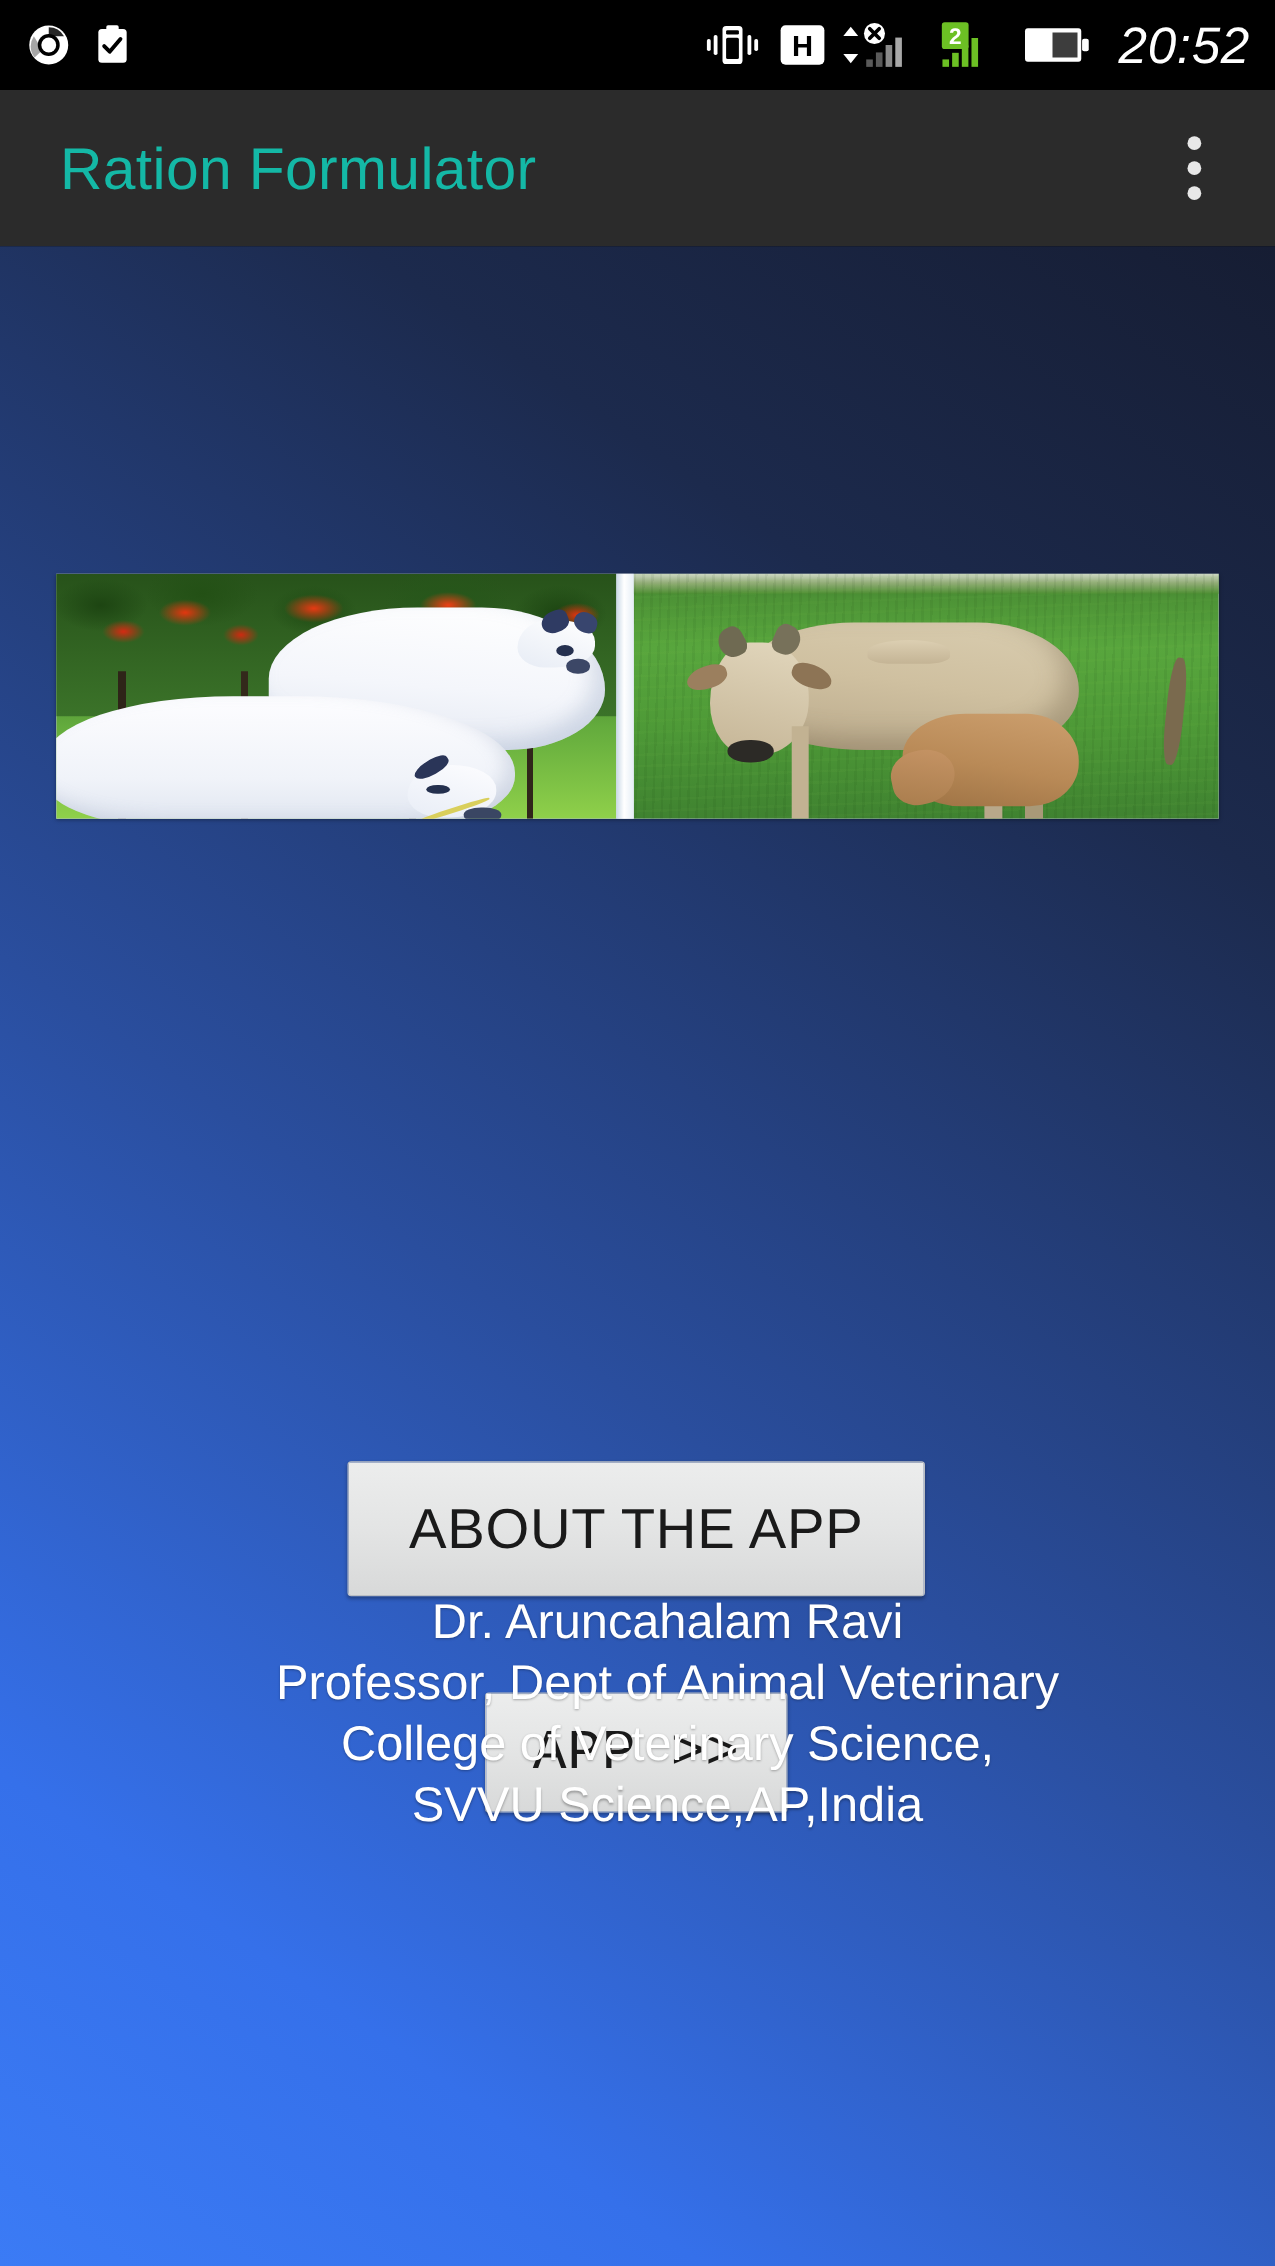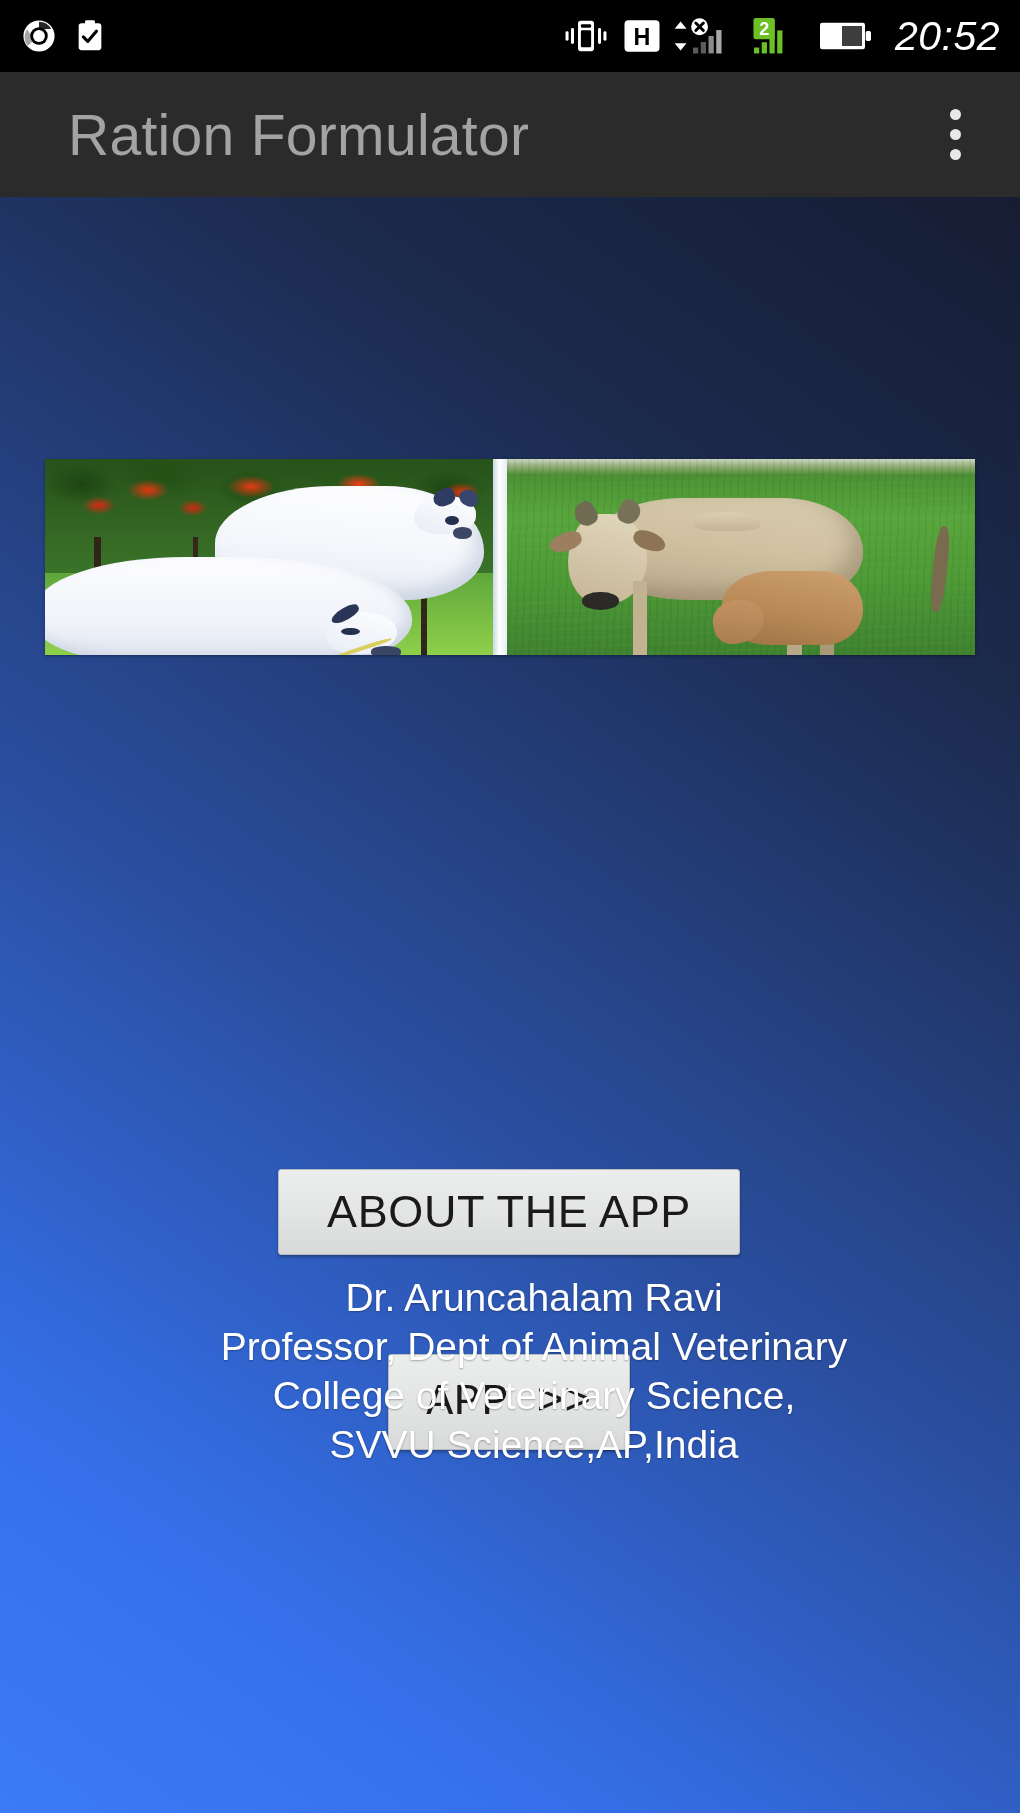--- a/index.html
+++ b/index.html
@@ -23,21 +23,21 @@
     color:#fff; font-size:41px; letter-spacing:.5px;
     font-family:"Liberation Sans", sans-serif; padding-left:12px;font-style:italic;
   }
 
   
   .appbar{
     position:absolute; top:72px; left:0; width:1020px; height:125px;
     background:#2b2b2b; display:flex; align-items:center;
   }
   .appbar-title{
-    color:#a3a3a3; font-size:57px; padding-left:68px; letter-spacing:.3px;
+    color:#14b8a6; font-size:47px; padding-left:48px; letter-spacing:.3px;
   }
   .overflow{
     margin-left:auto; margin-right:42px; width:46px; height:74px;
     display:flex; flex-direction:column; align-items:center; justify-content:center; gap:9px;
     cursor:pointer;
   }
   .overflow span{ display:block; width:11px; height:11px; border-radius:50%; background:#e8e8e8; }
 
   
   .content{
@@ -174,21 +174,21 @@
     position:absolute;
     background:linear-gradient(180deg,#eceded 0%,#e3e4e4 52%,#d8d9d9 100%);
     border:1px solid #b9bdc2;
     border-radius:3px;
     color:#1a1a1a;
     display:flex; align-items:center; justify-content:center;
     cursor:pointer;
     box-shadow:0 2px 3px rgba(0,0,0,.3);
     white-space:nowrap;
   }
-  .btn-about{ left:278px; top:972px; width:462px; height:86px; font-size:45px; letter-spacing:.6px; }
+  .btn-about{ left:278px; top:972px; width:462px; height:108px; font-size:45px; letter-spacing:.6px; }
   .btn-app{   left:388px; top:1157px; width:242px; height:96px; font-size:45px; letter-spacing:.6px;font-family:Liberation Mono, monospace; }
 
   
   .credits{
     position:absolute; left:0; top:1076px; width:1020px;
     text-align:center; color:#ffffff; font-size:39px; line-height:49px;
     text-shadow:0 1px 2px rgba(0,0,0,.3);
   }
   .credits .line{ display:block;padding-left:48px; }
   .credits .gap{ display:block; height:42px; }

